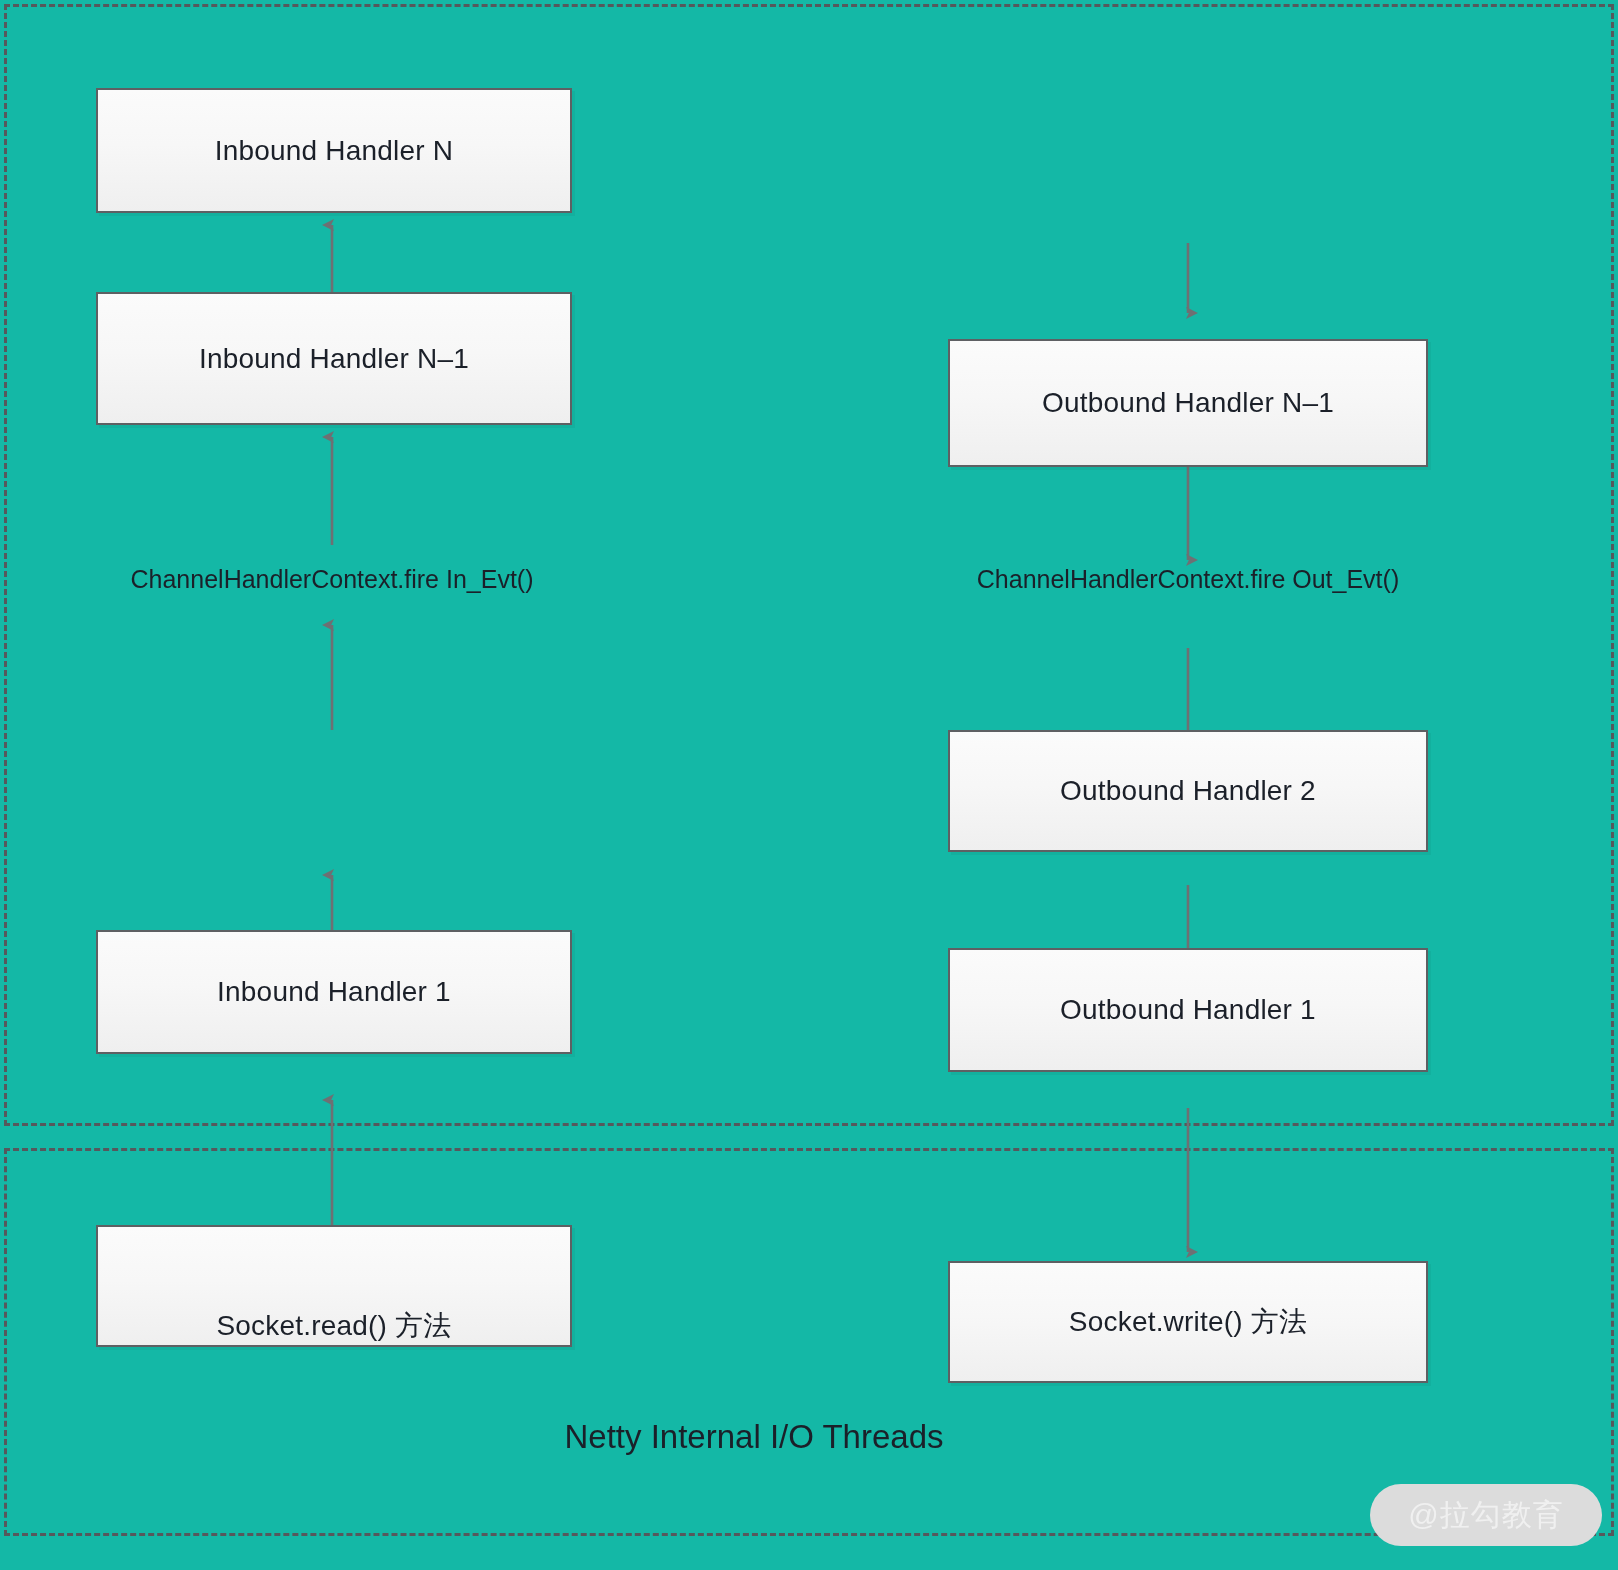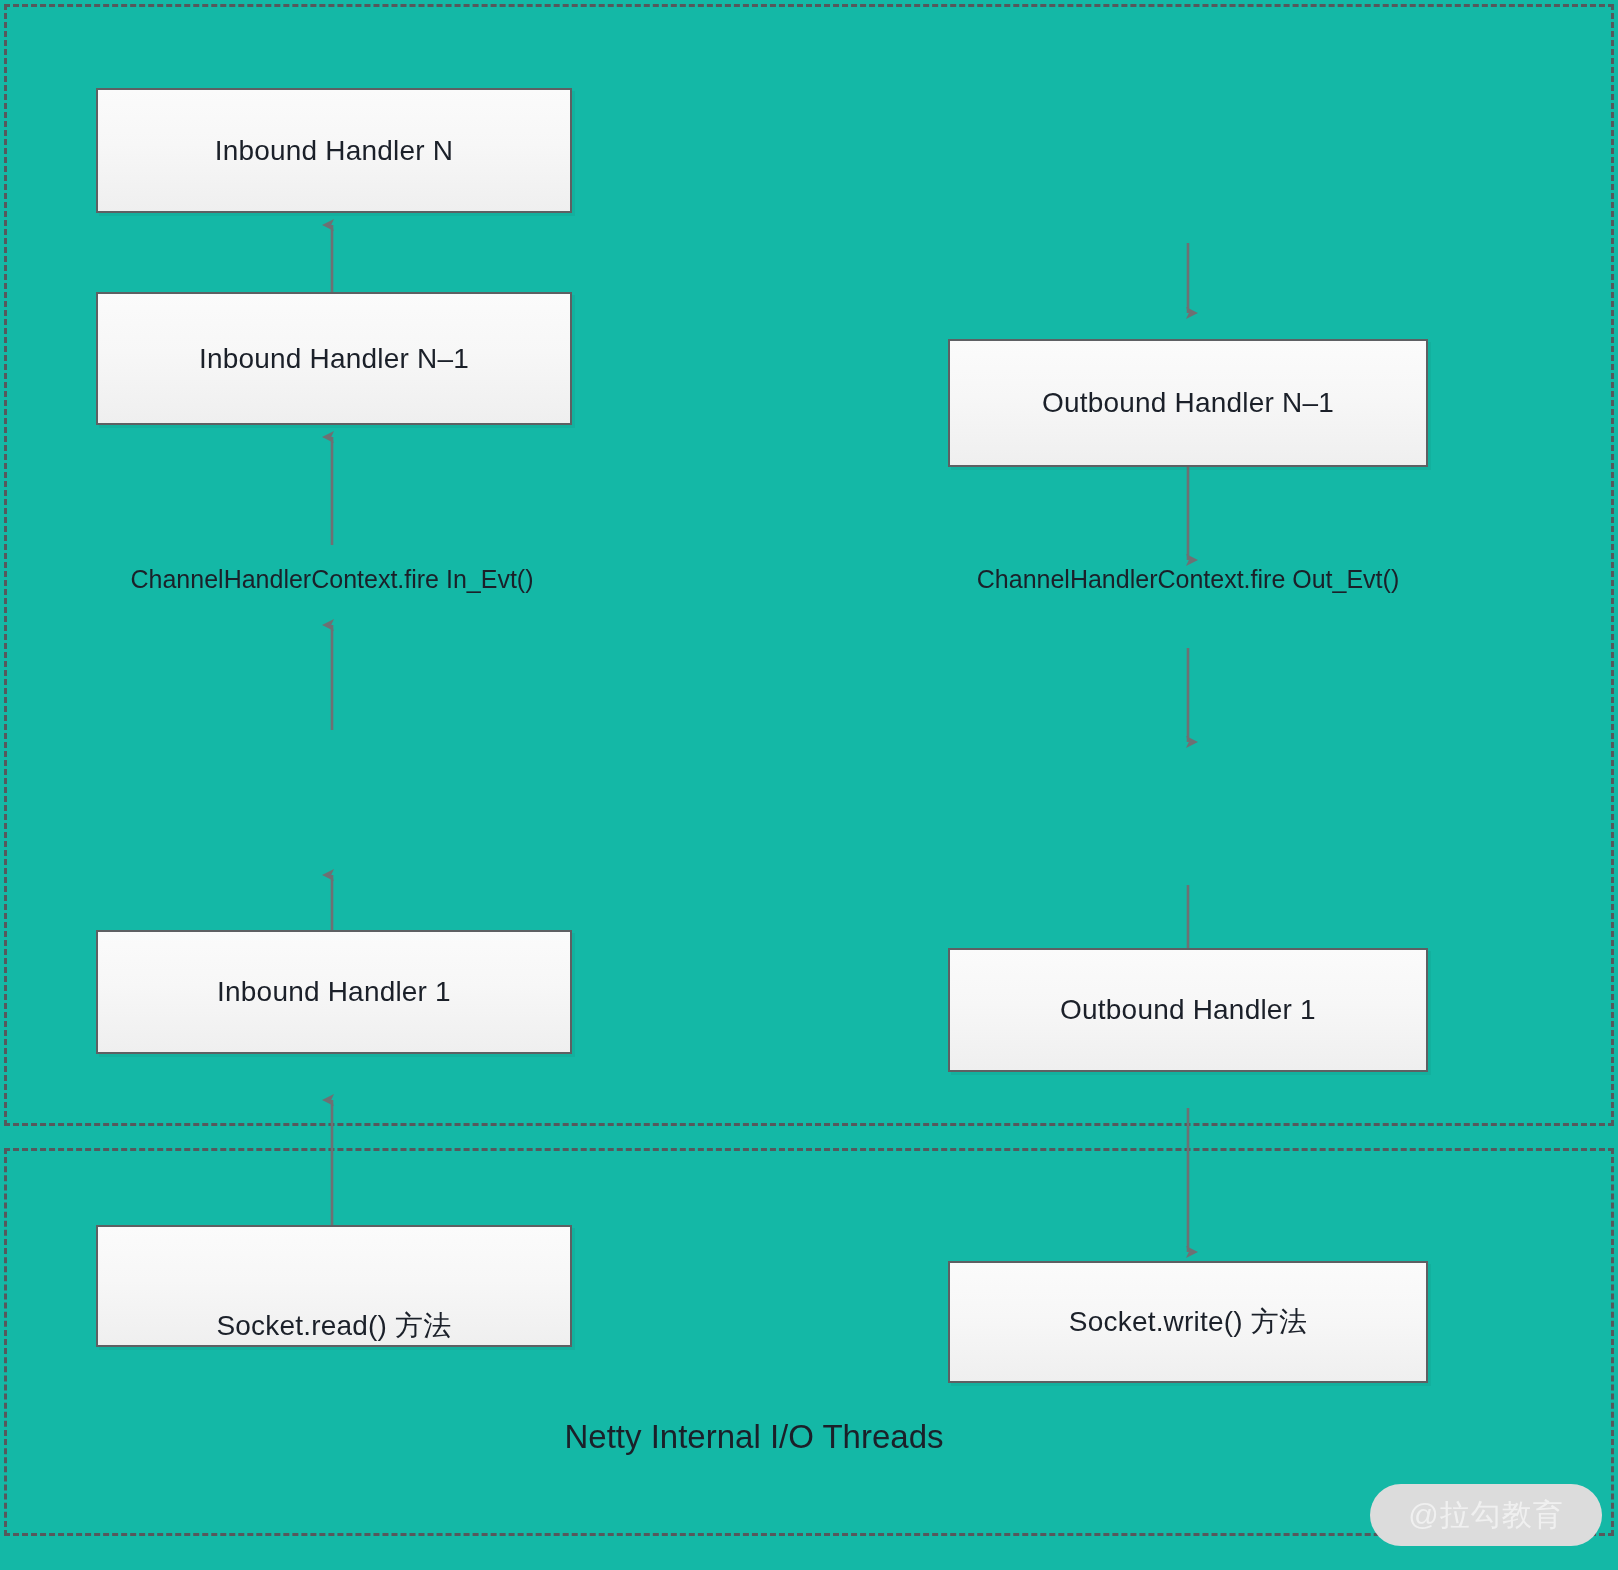--- a/index.html
+++ b/index.html
@@ -179,20 +179,23 @@
 
   <div class="node" style="left:96px;  top:1225px; width:476px; height:122px;align-items:flex-end;">
     <span>Socket.read() 方法</span>
   </div>
 
 
   <div class="node" style="left:948px; top:315px;  width:480px; height:128px;margin-top:24px;">
     <span>Outbound Handler N–1</span>
   </div>
 
+  <div class="node" style="left:948px; top:730px;  width:480px; height:122px;">
+    <span>Outbound Handler 2</span>
+  </div>
 
   <div class="node" style="left:948px; top:948px;  width:480px; height:124px;">
     <span>Outbound Handler 1</span>
   </div>
 
   <div class="node" style="left:948px; top:1225px; width:480px; height:122px;margin-top:36px;">
     <span>Socket.write() 方法</span>
   </div>
 
   <div class="edge-label" style="left:1188px; top:565px;">ChannelHandlerContext.fire Out_Evt()</div>

